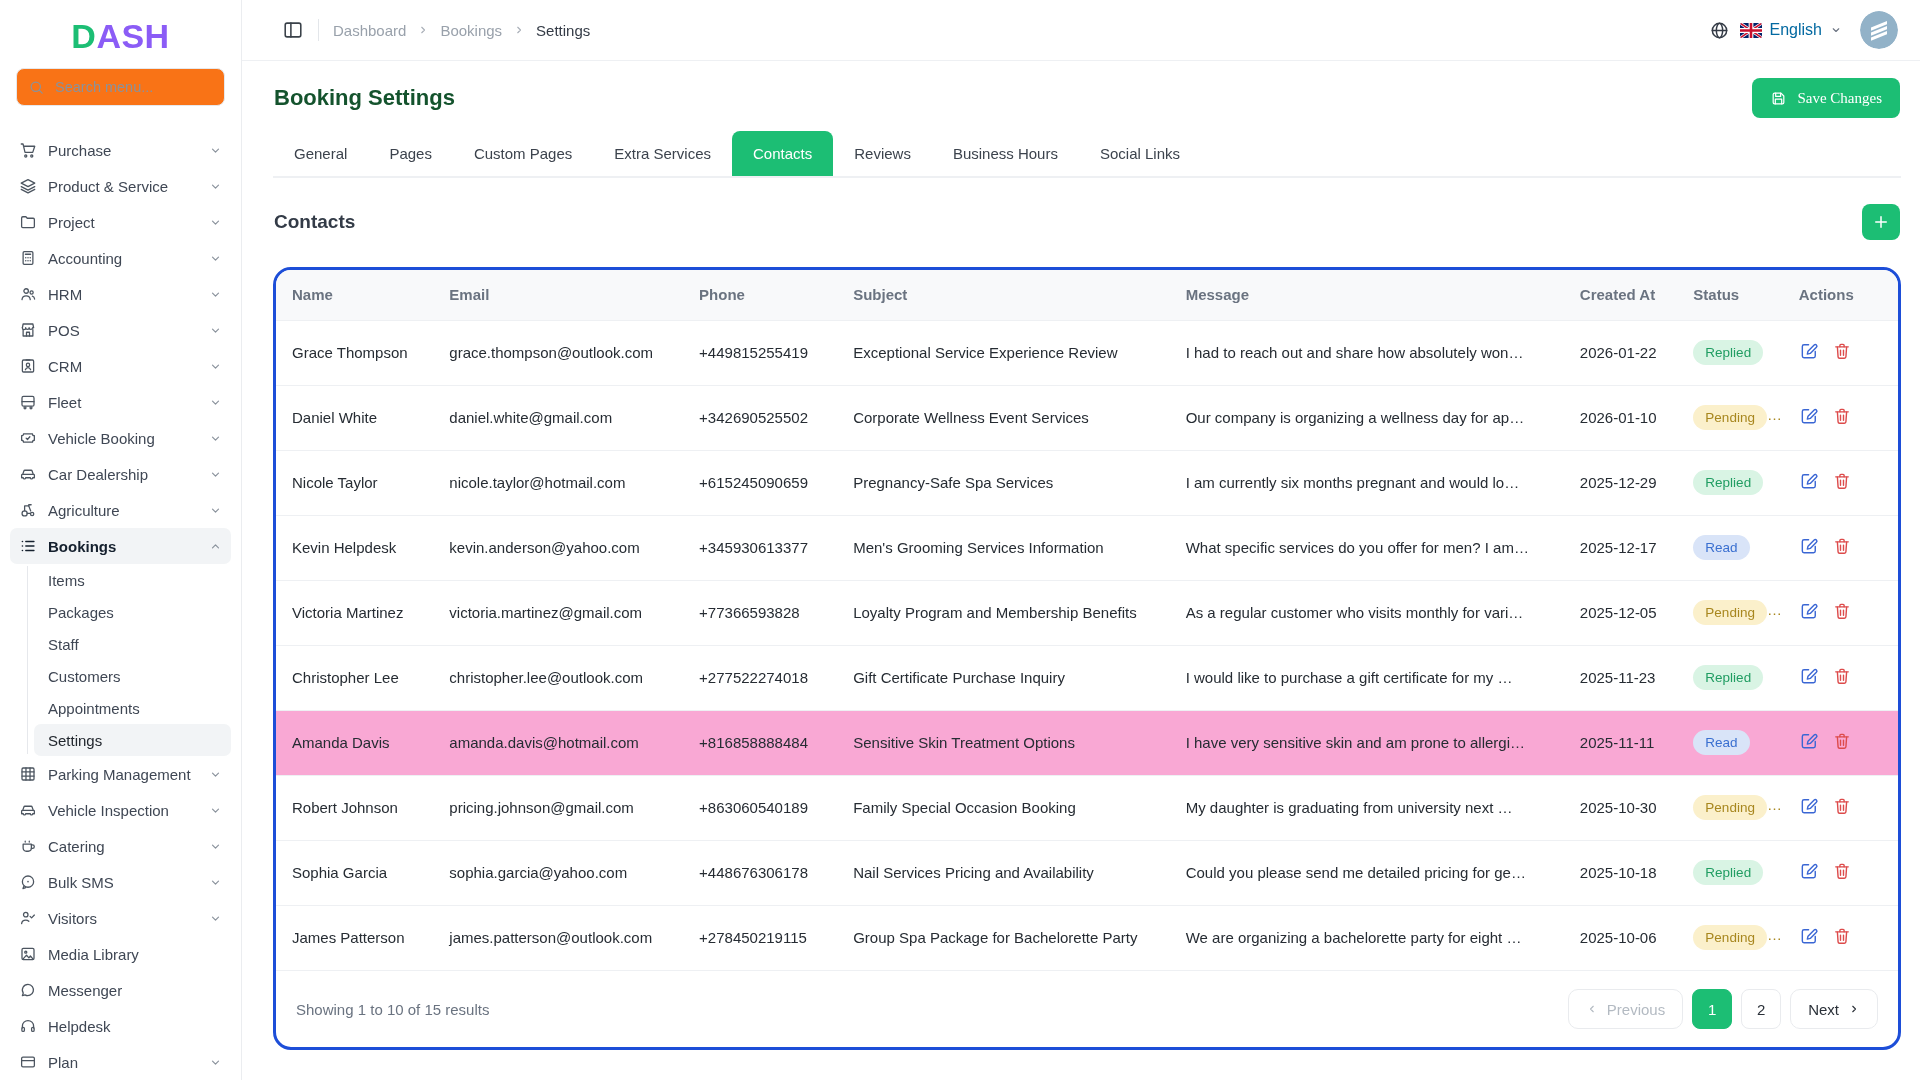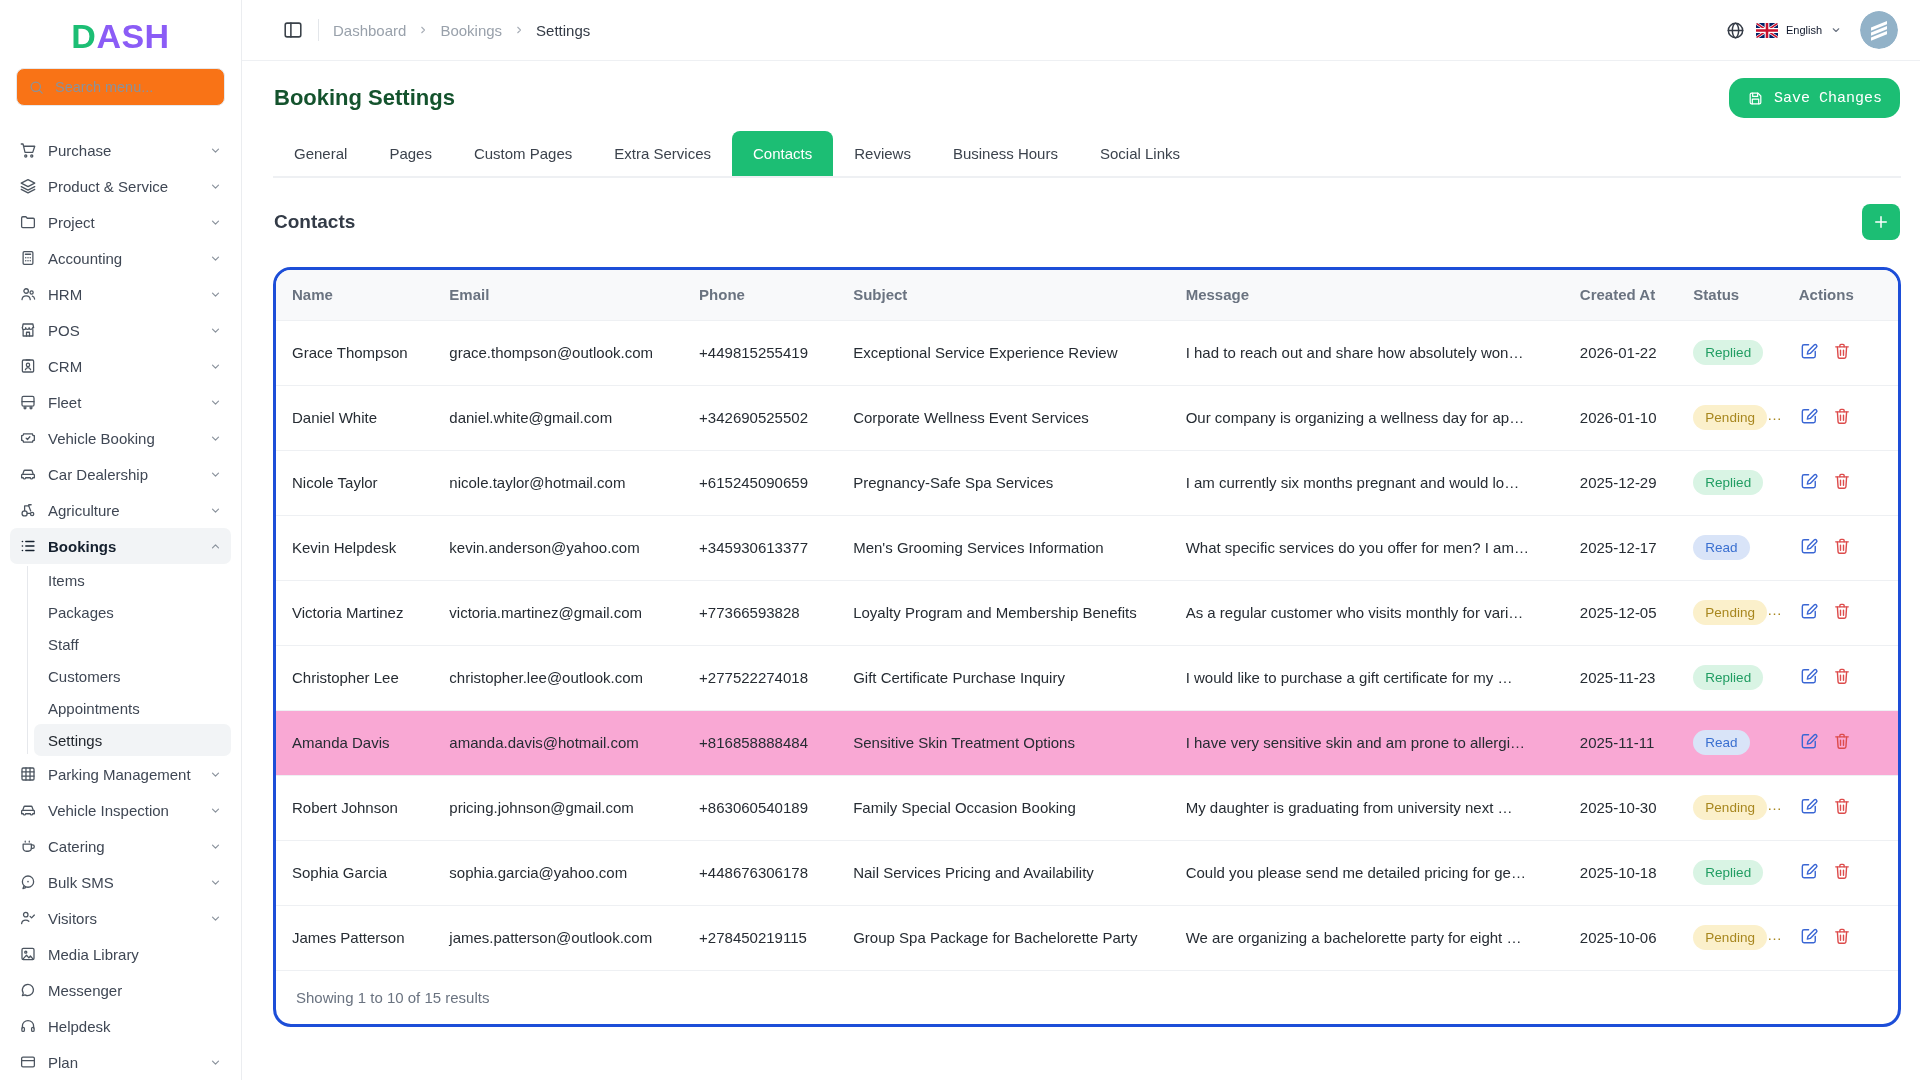--- a/index.html
+++ b/index.html
@@ -47,28 +47,28 @@
   .panel-btn{width:22px;height:22px;color:#3a4149;background:none;border:none;padding:0;cursor:pointer}
   .tb-divider{width:1px;height:22px;background:#e3e6ea}
   .breadcrumb{display:flex;align-items:center;gap:11px;font-size:15px;color:#99a1ab}
   .breadcrumb .crumb{cursor:pointer}
   .breadcrumb .sep{width:12px;height:12px;color:#a8aeb7}
   .breadcrumb .current{color:#343b46}
   .topbar-right{margin-left:auto;display:flex;align-items:center;gap:10px}
   .globe-btn{width:21px;height:21px;color:#343b46;background:none;border:none;padding:0;cursor:pointer}
   .lang-switch{display:flex;align-items:center;gap:8px;cursor:pointer}
   .flag{width:22px;height:15px;border-radius:2px;overflow:hidden;display:inline-flex}
-  .lang{font-size:11px;color:#0f172a}
+  .lang{font-size:16px;color:#0369a1}
   .lang-chev{width:12px;height:12px;color:#6a7280}
   .avatar{width:38px;height:38px;border-radius:50%;overflow:hidden;margin-left:8px;cursor:pointer;border:none;padding:0;background:none}
 
   .title-row{display:flex;align-items:center;justify-content:space-between;padding:17px 20px 5px 32px}
   .page-title{margin:0;font-size:22px;font-weight:700;color:#14532d}
   .save-btn{display:flex;align-items:center;gap:10px;background:var(--accent);color:#fff;border:none;
-            border-radius:15px;height:40px;padding:0 18px;font-size:15px;font-family:Liberation Mono, monospace;cursor:pointer}
+            border-radius:8px;height:40px;padding:0 18px;font-size:15px;font-family:Liberation Serif, serif;cursor:pointer}
   .save-btn .ic{width:17px;height:17px}
 
   .tabs{display:flex;align-items:flex-end;margin:8px 19px 0 31px;border-bottom:2px solid #eef0f3}
   .tab{padding:14px 21px;font-size:15px;color:#3c434d;background:none;border:none;font-family:inherit;cursor:pointer;white-space:nowrap}
   .tab.active{background:var(--accent);color:#fff;border-radius:8px 8px 0 0}
 
   .section-row{display:flex;align-items:center;justify-content:space-between;padding:26px 20px 27px 32px}
   .section-title{margin:0;font-size:19px;font-weight:700;color:#333b47}
   .add-btn{width:38px;height:36px;background:var(--accent);border:none;border-radius:8px;color:#fff;
            display:flex;align-items:center;justify-content:center;cursor:pointer}
@@ -781,16 +781,38 @@
                   <path d="M9.5 7V5.2A1.2 1.2 0 0 1 10.7 4h2.6a1.2 1.2 0 0 1 1.2 1.2V7"></path>
                   <path d="M6.5 7.5 7.3 19a1.8 1.8 0 0 0 1.8 1.7h5.8A1.8 1.8 0 0 0 16.7 19l.8-11.5"></path>
                   <path d="M10.2 11v6M13.8 11v6"></path>
                 </svg>
               </button></td>
           </tr>
         </tbody>
     </table>
     <div class="card-footer">
       <span class="showing">Showing 1 to 10 of 15 results</span>
+      <div class="pagination">
+        <button class="page-btn prev">
+          <span class="ic">
+              <svg viewBox="0 0 24 24" style="stroke-width:2.2">
+                <path d="M14.5 6.5 9 12l5.5 5.5"></path>
+              </svg>
+            </span>
+          <span>Previous</span>
+        </button>
+        <div class="pages" id="pages">
+            <button class="page-num active">1</button>
+            <button class="page-num">2</button>
+          </div>
+        <button class="page-btn next">
+          <span>Next</span>
+          <span class="ic">
+              <svg viewBox="0 0 24 24" style="stroke-width:2.2">
+                <path d="m9.5 6.5 5.5 5.5-5.5 5.5"></path>
+              </svg>
+            </span>
+        </button>
+      </div>
     </div>
   </div>
 
 </main>
 
 </body></html>

